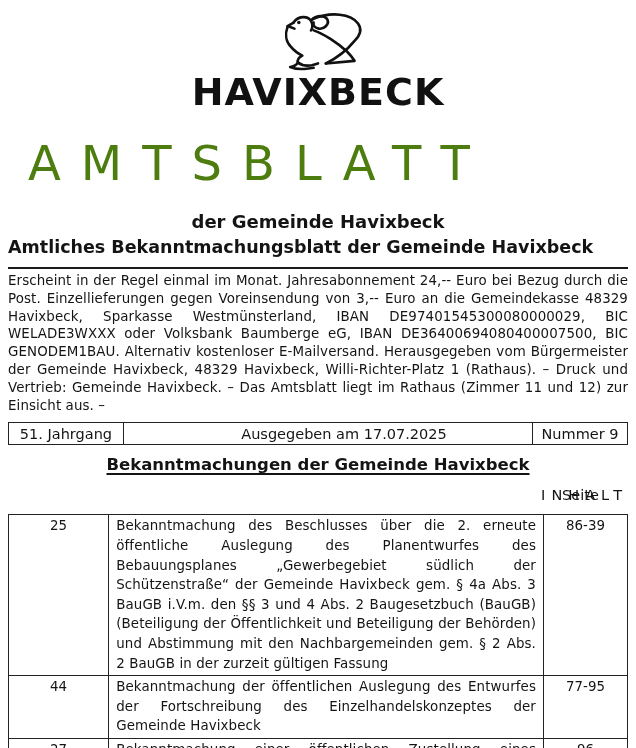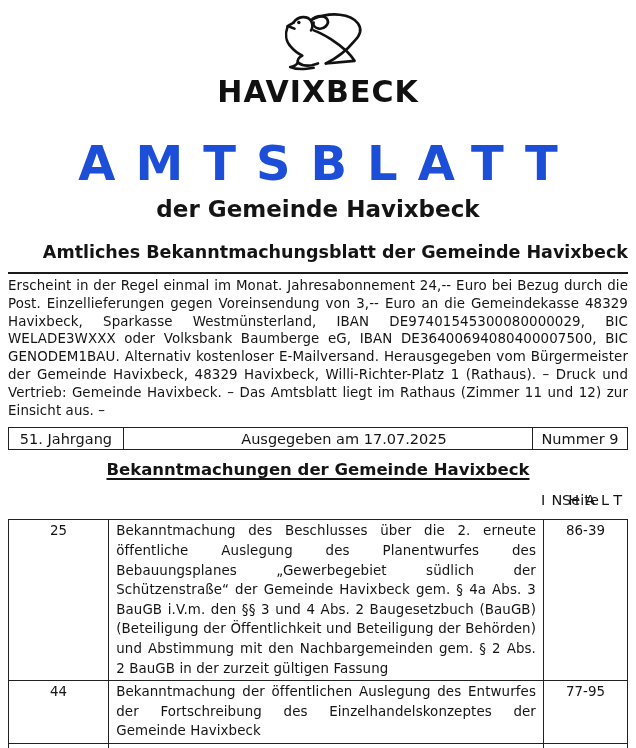--- a/index.html
+++ b/index.html
@@ -7,33 +7,33 @@
   .page {
     width:636px; height:748px; margin:0 auto; background:#ffffff;
     font-family:"DejaVu Sans","Liberation Sans",sans-serif;
     color:#141414; overflow:hidden; position:relative;
     padding:0 8px;
   }
   
   .logo-block { text-align:center; padding-top:6px; }
   .logo-block svg { display:block; margin:0 auto; }
   .logo-name {
-    font-size:30px; font-weight:bold; letter-spacing:1px;
+    font-size:38px; font-weight:bold; letter-spacing:1px;
     line-height:32px; margin-top:-4px; color:#111;
   }
   
   .mast-title {
-    text-align:center; font-weight:bold; font-size:48px; line-height:50px;
-    letter-spacing:20px; padding-left:20px; margin-top:30px; color:#1d4ed8;
+    font-weight:normal; font-size:48px; line-height:50px;
+    letter-spacing:20px; padding-left:20px; margin-top:30px; color:#4d7c0f;
   }
   .mast-sub {
-    text-align:center; font-weight:bold; font-size:23px; line-height:30px; margin-top:6px;
+    text-align:center; font-weight:bold; font-size:18px; line-height:30px; margin-top:19px;
   }
   .mast-tagline {
-    text-align:right; font-weight:bold; font-size:17.5px; line-height:21px; margin-top:18px;
+    text-align:left; font-weight:bold; font-size:17.5px; line-height:21px; margin-top:0;
   }
   .rule { border:none; border-top:2px solid #1a1a1a; margin-top:9px; }
   
   .imprint {
     font-size:13.4px; line-height:17.8px; text-align:justify; margin-top:3px;
     letter-spacing:.1px;
   }
   
   table { border-collapse:collapse; }
   .issue-table { width:620px; margin-top:8px; font-size:14.5px; }

